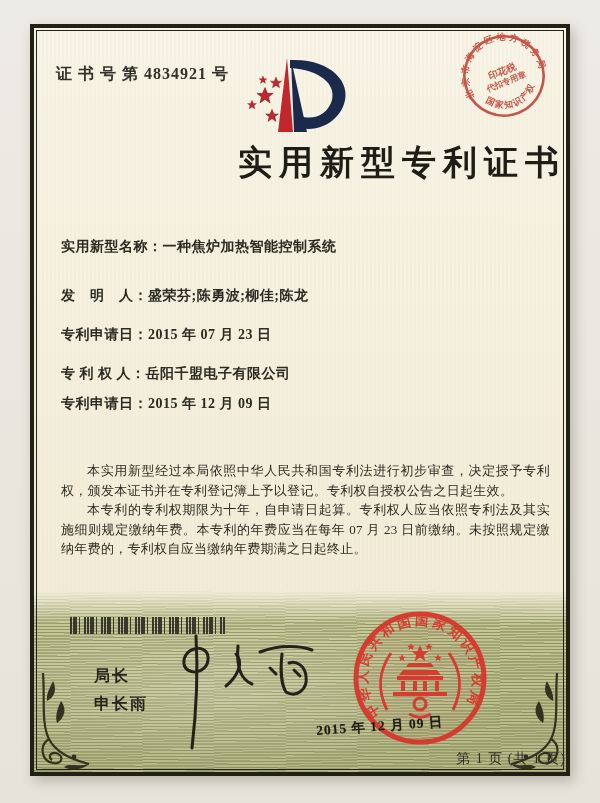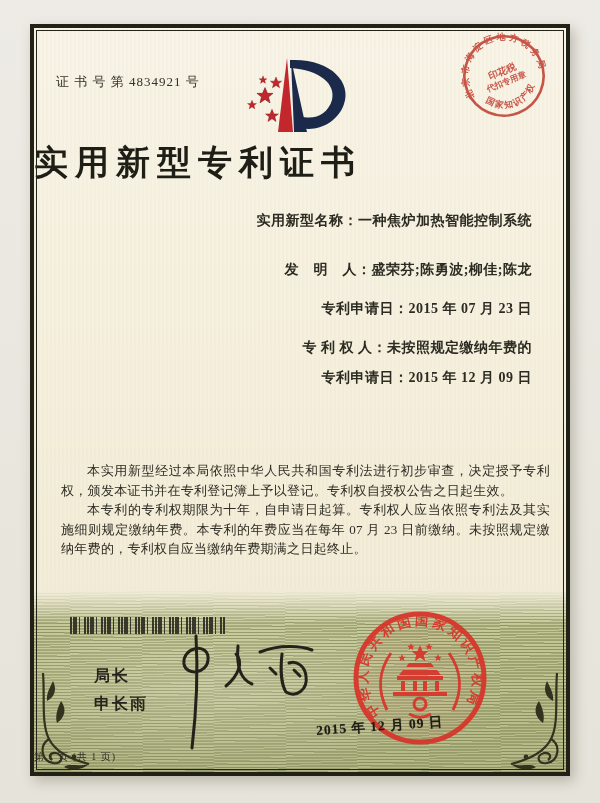--- a/index.html
+++ b/index.html
@@ -13,31 +13,31 @@
     border:4px solid #222116;
     background:
       repeating-linear-gradient(90deg, rgba(190,178,128,.05) 0 2px, rgba(0,0,0,0) 2px 4px),
       linear-gradient(180deg,#f8f4e7 0%,#f5f0de 45%,#f2ecd7 80%,#f0ead3 100%);
     box-shadow:4px 5px 12px rgba(70,62,40,.28);
   }
   .cert::before{
     content:"";position:absolute;inset:2px;border:1px solid #24231a;z-index:40;pointer-events:none;
   }
   .cert-no{
-    position:absolute;left:22px;top:36px;font-size:13px;font-weight:400;color:#33322a;
-    letter-spacing:1px;z-index:5;margin-top:9px;
+    position:absolute;left:22px;top:36px;font-size:16px;font-weight:700;color:#33322a;
+    letter-spacing:1px;z-index:5;
   }
   .logo{position:absolute;left:196px;top:22px;width:150px;height:96px;z-index:4;}
   .tax-stamp{position:absolute;left:426px;top:4px;width:88px;height:88px;z-index:6;opacity:.88;}
   .title{
-    position:absolute;left:0;right:0;top:112px;margin:0;text-align:left;
+    position:absolute;left:0;right:0;top:112px;margin:0;text-align:right;
     font-size:34px;font-weight:700;color:#1f1e16;letter-spacing:7px;z-index:5;
     font-family:"Liberation Serif",serif;
   }
-  .fields{position:absolute;left:27px;right:34px;top:184px;z-index:5;text-align:right;}
+  .fields{position:absolute;left:27px;right:34px;top:210px;z-index:5;}
   .field{font-size:14px;font-weight:600;color:#2c2b22;margin-bottom:21px;letter-spacing:.5px;}
   .field:nth-child(1){margin-bottom:31px;}
   .field:nth-child(4){margin-bottom:12px;}
   .field .lab{white-space:pre;}
   .paras{position:absolute;left:27px;right:16px;top:433px;z-index:5;}
   .paras p{
     margin:0;font-size:13px;line-height:19.5px;color:#2e2d24;
     text-align:justify;text-indent:2em;letter-spacing:.3px;
   }
   .green{
@@ -60,22 +60,22 @@
   .director{position:absolute;left:60px;top:634px;z-index:5;color:#26251d;}
   .director div{font-size:16px;font-weight:700;letter-spacing:2px;line-height:28px;}
   .signature{position:absolute;left:128px;top:600px;width:160px;height:132px;z-index:5;}
   .seal{position:absolute;left:316px;top:580px;width:140px;height:140px;z-index:4;opacity:.93;}
   .seal-date{
     position:absolute;left:282px;top:688px;width:170px;z-index:6;
     font-size:13.5px;font-weight:700;color:#1d1c15;letter-spacing:1px;
     transform:rotate(-4deg);text-shadow:0 0 1px rgba(30,30,20,.4);
   }
   .footer-page{
-    position:absolute;left:0;right:0;top:722px;text-align:left;z-index:5;
-    font-size:10px;color:#2f2e24;letter-spacing:1px;
+    position:absolute;left:0;right:0;top:722px;text-align:right;z-index:5;
+    font-size:14px;color:#2f2e24;letter-spacing:1px;
   }
   .ornament{position:absolute;bottom:3px;width:54px;height:96px;z-index:3;}
   .ornament.left{left:3px;}
   .ornament.right{right:3px;transform:scaleX(-1);}
 </style>
 </head>
 <body>
 
 <div class="cert">
 
@@ -116,21 +116,21 @@
     <div class="field">
       <span class="lab">实用新型名称：</span><span>一种焦炉加热智能控制系统</span>
     </div>
     <div class="field">
       <span class="lab">发　明　人：</span><span>盛荣芬;陈勇波;柳佳;陈龙</span>
     </div>
     <div class="field">
       <span class="lab">专利申请日：</span><span>2015 年 07 月 23 日</span>
     </div>
     <div class="field">
-      <span class="lab">专 利 权 人：</span><span>未按照规定缴纳年费的</span>
+      <span class="lab">专 利 权 人：</span><span>岳阳千盟电子有限公司</span>
     </div>
     <div class="field">
       <span class="lab">专利申请日：</span><span>2015 年 12 月 09 日</span>
     </div>
   </div>
 
   <div class="paras">
     <p>本实用新型经过本局依照中华人民共和国专利法进行初步审查，决定授予专利权，颁发本证书并在专利登记簿上予以登记。专利权自授权公告之日起生效。</p>
     <p>本专利的专利权期限为十年，自申请日起算。专利权人应当依照专利法及其实施细则规定缴纳年费。本专利的年费应当在每年 07 月 23 日前缴纳。未按照规定缴纳年费的，专利权自应当缴纳年费期满之日起终止。</p>
   </div>

